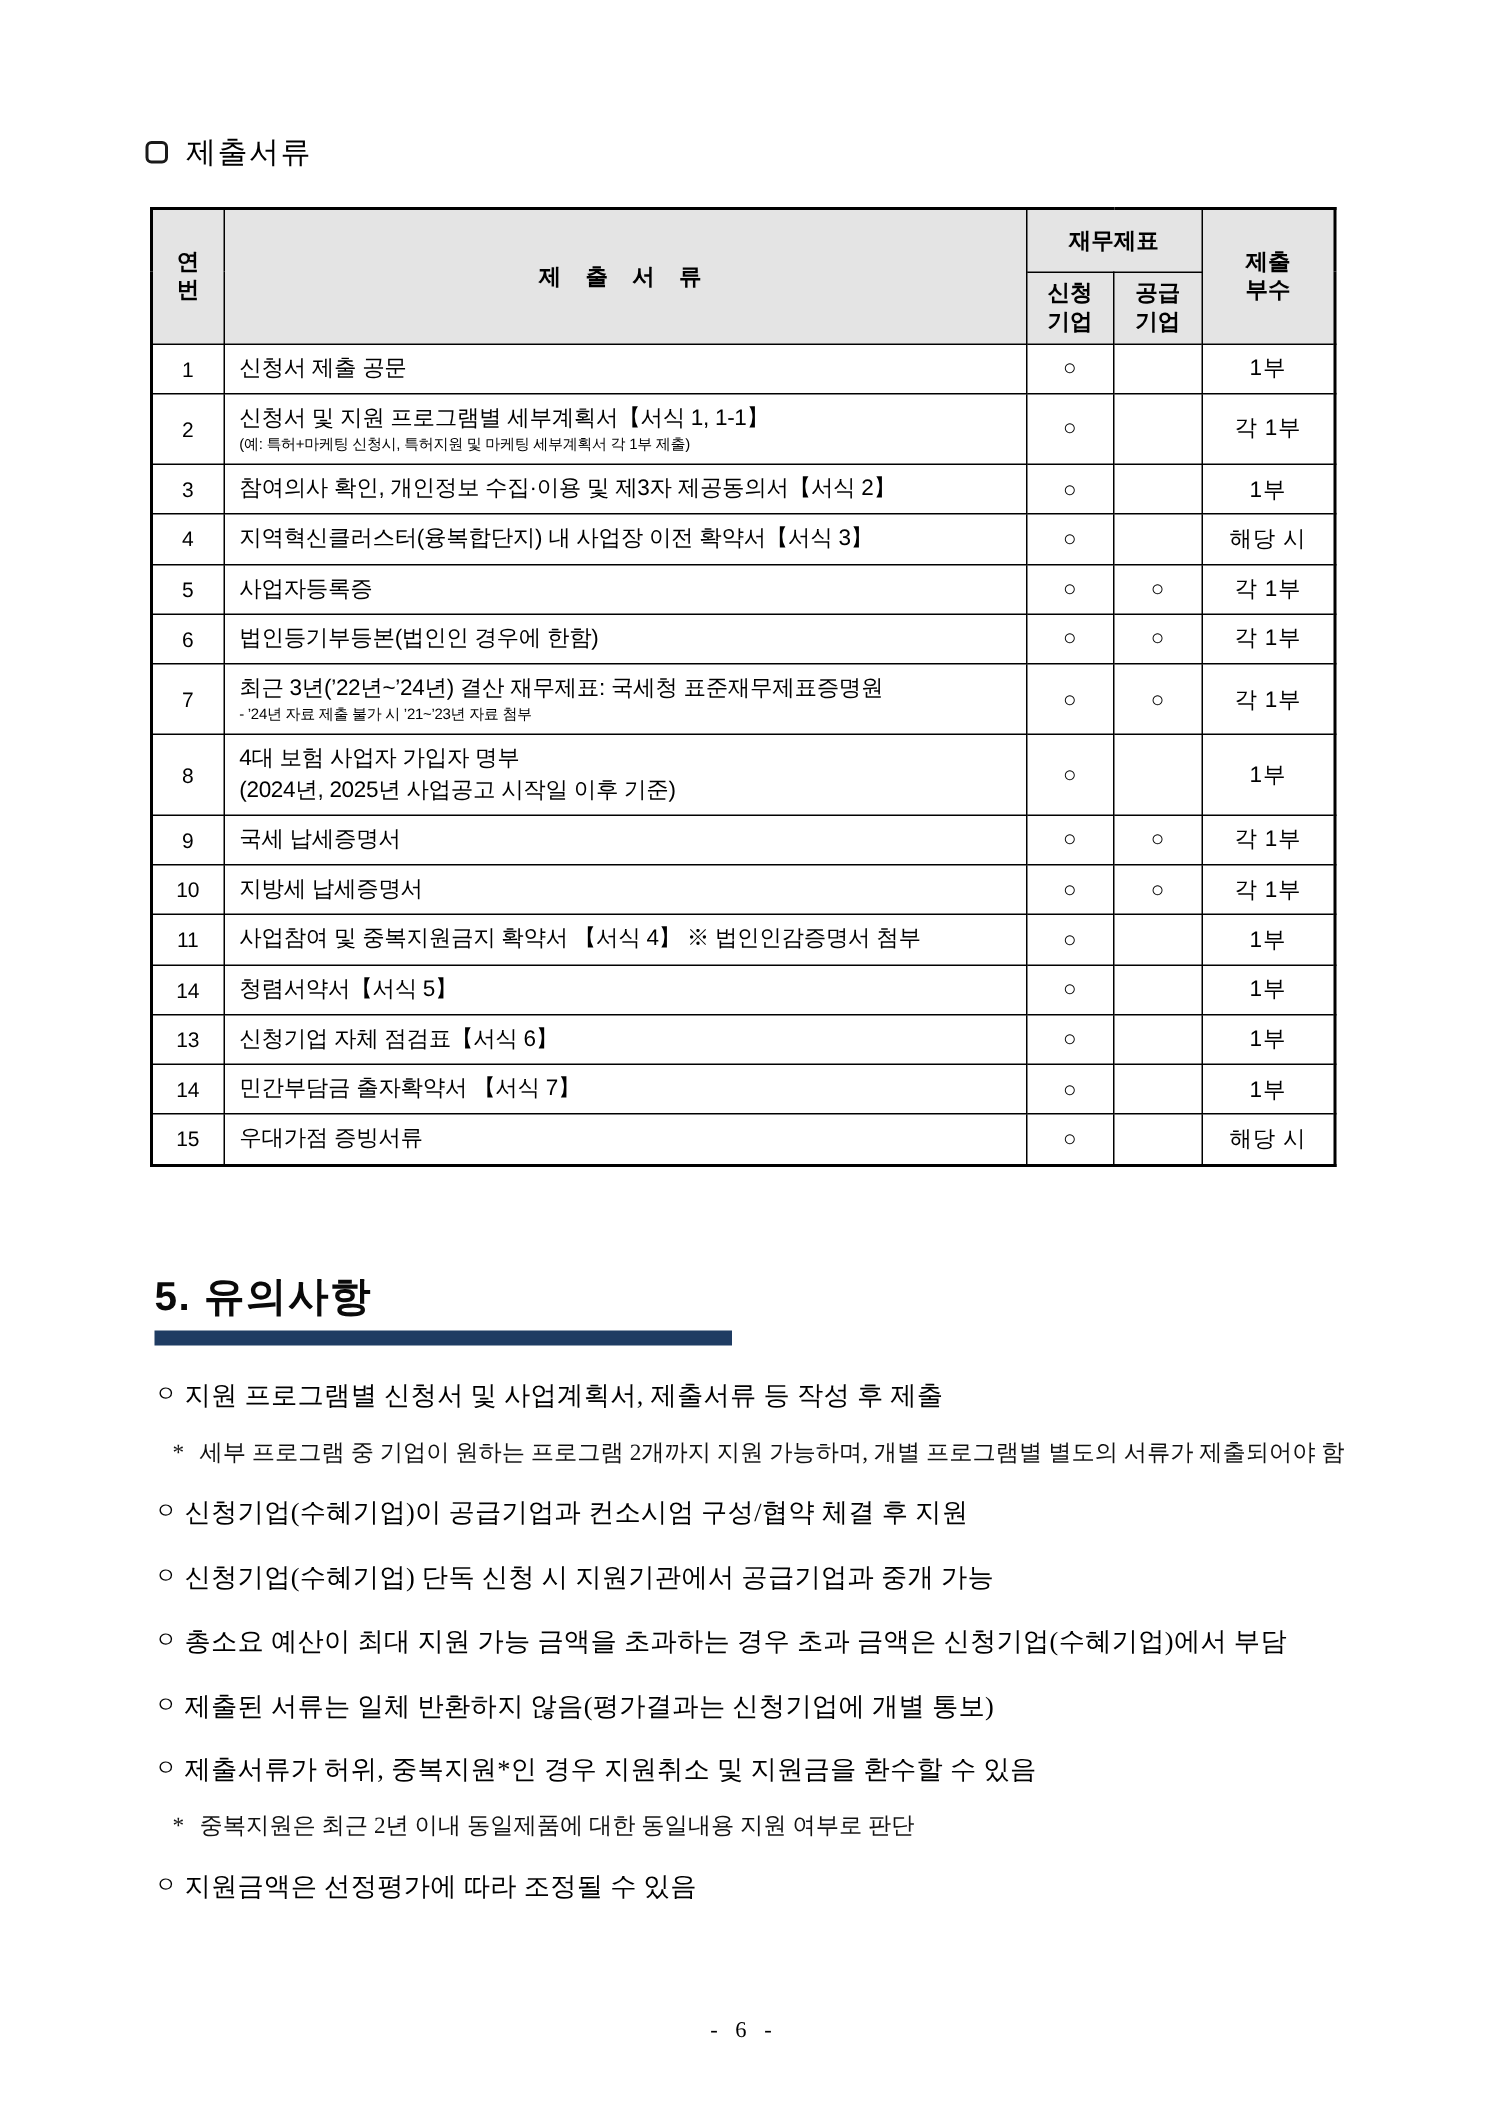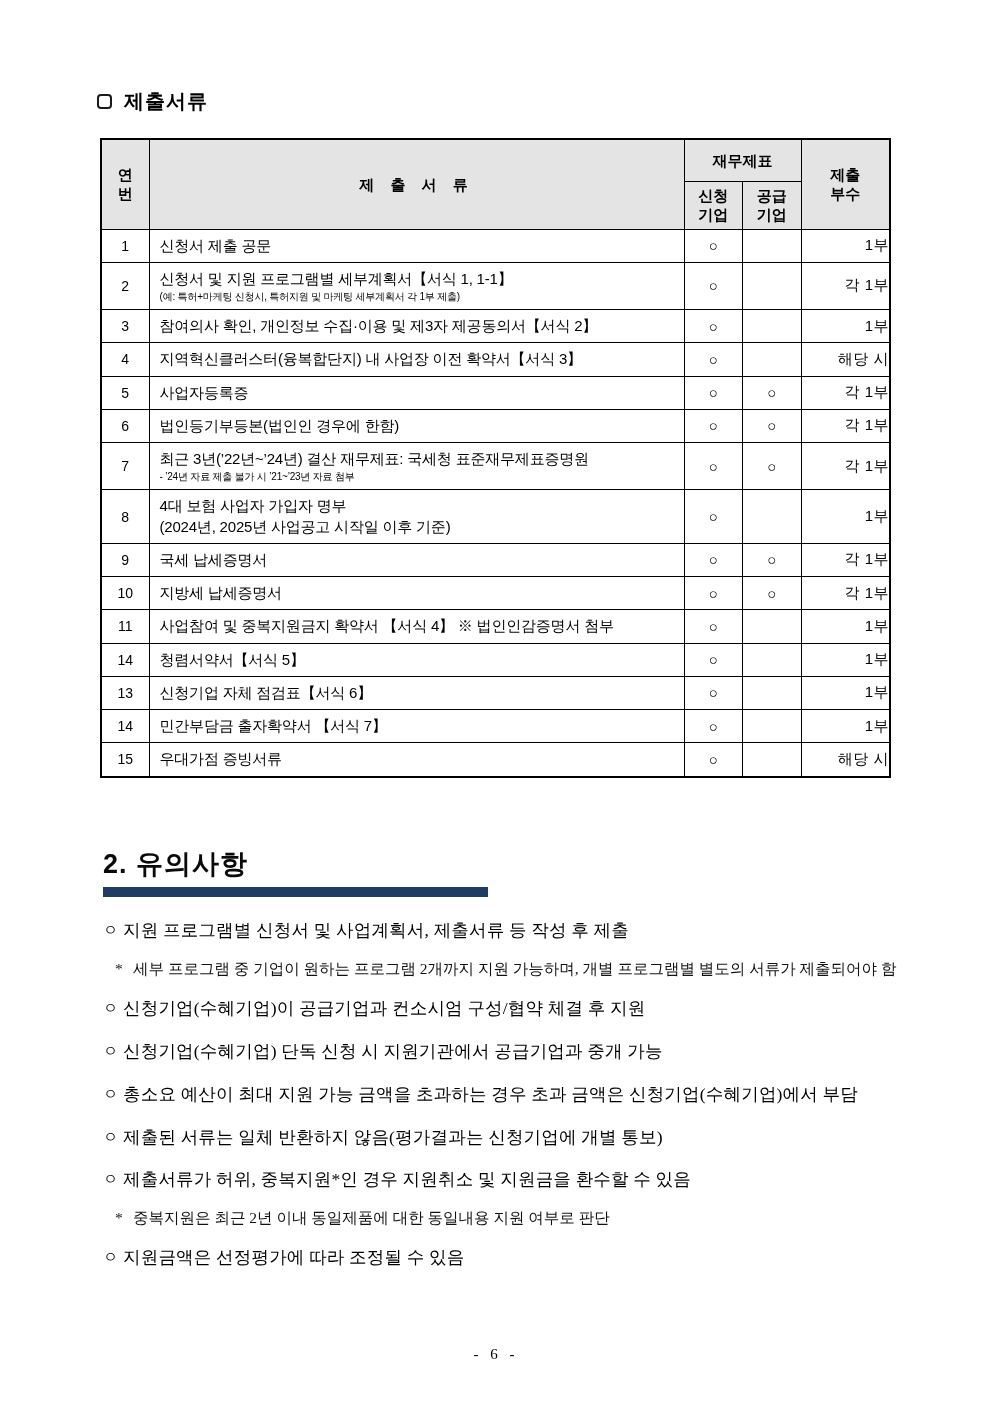--- a/index.html
+++ b/index.html
@@ -9,21 +9,21 @@
     width:992px; height:1403px;
     background:#ffffff;
     font-family:"Liberation Sans", sans-serif;
     color:#000;
     overflow:hidden;
   }
   
   .doc-title {
     position:absolute; top:88px; left:97px;
     display:flex; align-items:center; gap:12px;
-    font-size:20px; font-weight:bold; letter-spacing:1px;text-align:center;
+    font-size:20px; font-weight:normal; letter-spacing:1px;text-align:center;
   }
   .checkbox {
     display:inline-block; width:15px; height:15px;
     border:2px solid #1a1a1a; border-radius:4px; background:#fff;
   }
   
   table.doc-table {
     position:absolute; top:138px; left:100px;
     width:791px;
     border-collapse:collapse;
@@ -45,21 +45,21 @@
   th.h-doc { width:535px; letter-spacing:6px; }
   th.h-org { height:42px; }
   th.h-app { width:59px; height:48px; }
   th.h-sup { width:60px; }
   th.h-cop { width:89px;margin-left:21px; }
   thead tr:first-child th { height:42px; }
 
   td.c-no   { text-align:center; font-size:14px; padding:6px 2px; }
   td.c-doc  { text-align:left;  padding:6px 10px; }
   td.c-mark { text-align:center; font-size:15px; }
-  td.c-cop  { text-align:right; font-size:15px; letter-spacing:0.5px; }
+  td.c-cop  { text-align:center; font-size:15px; letter-spacing:0.5px; }
   .doc-main { font-size:15px; line-height:1.35; letter-spacing:-0.2px; }
   .doc-sub  { font-size:10px; line-height:1.3; letter-spacing:-0.2px; margin-top:1px; }
   tr.single td { height:33px; }
 
   
   .notes-heading { position:absolute; top:846px; left:103px; width:385px; }
   .notes-heading h2 {
     font-size:27px; font-weight:bold; letter-spacing:1px; color:#0a0a0a;
   }
   .navy-bar { width:385px; height:10px; margin-top:5px; }
@@ -248,21 +248,21 @@
             <div class="doc-main">우대가점 증빙서류</div>
           </td>
           <td class="c-mark">○</td>
           <td class="c-mark"></td>
           <td class="c-cop">해당 시</td>
         </tr>
       </tbody>
   </table>
 
   <div class="notes-heading">
-    <h2>2. 유의사항</h2>
+    <h2>5. 유의사항</h2>
     <div class="navy-bar" style="background: rgb(31, 60, 99);"></div>
   </div>
 
   <div class="notes-list">
       <div class="note-item lvl0">
         <span class="marker">ㅇ</span>
         <span class="note-text">지원 프로그램별 신청서 및 사업계획서, 제출서류 등 작성 후 제출</span>
       </div>
       <div class="note-item lvl1">
         <span class="marker">*</span>

